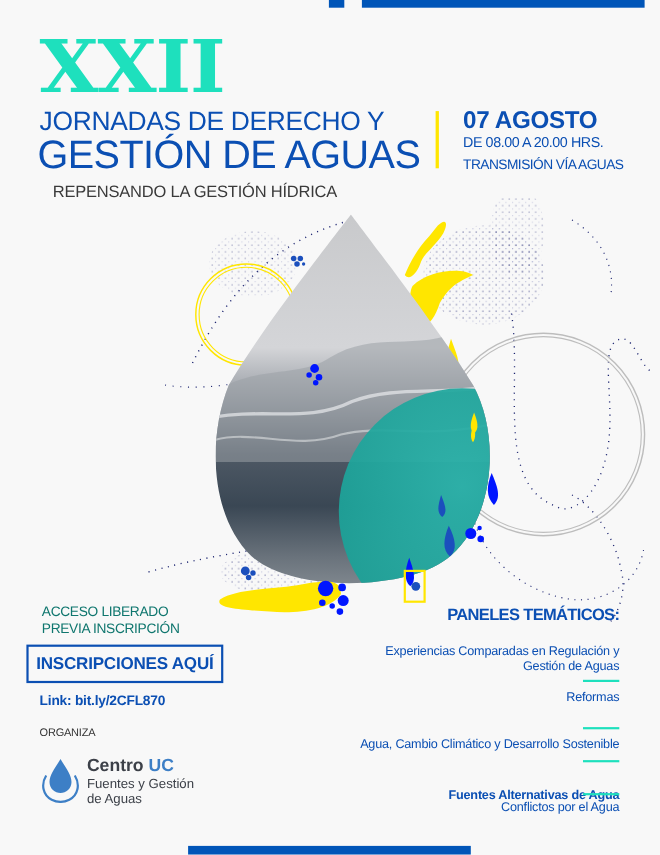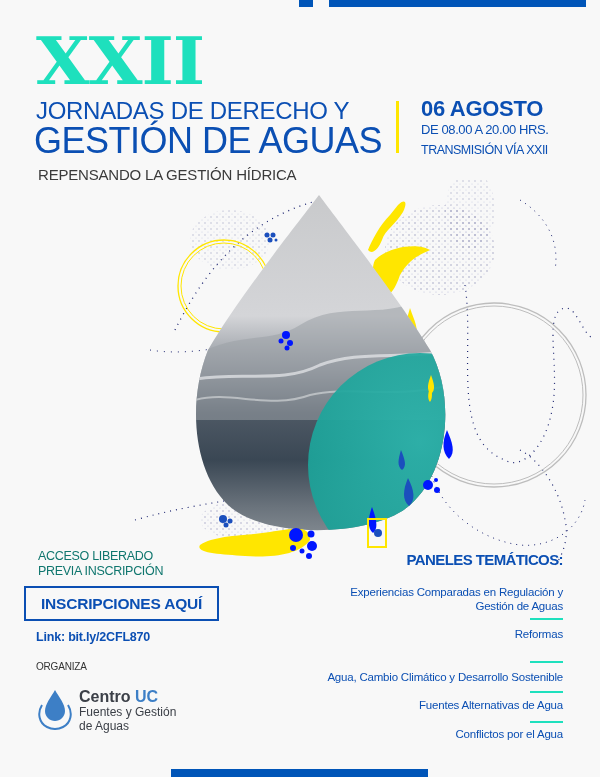--- a/index.html
+++ b/index.html
@@ -5,30 +5,30 @@
   * { margin:0; padding:0; box-sizing:border-box; }
   html, body { width:600px; height:777px; background:#f8f8f8; overflow:hidden; }
   body { position:relative; font-family:"Liberation Sans", sans-serif; color:#0b4fb3; }
   .abs { position:absolute; }
   .bar { background:#0055b8; position:absolute; }
 
   .xxii { left:36px; top:34px; font-family:"DejaVu Serif", serif; font-weight:bold; color:#1ee0bd;
           font-size:66px; line-height:54px; letter-spacing:-1px; transform:scaleX(1.05); transform-origin:left; }
   .title1 { left:36px; top:97px; font-size:24px; font-weight:normal; color:#0b4fb3; letter-spacing:-0.3px; white-space:nowrap; }
   .title2 { left:34px; top:120px; font-size:36px; font-weight:normal; color:#0b4fb3; letter-spacing:-0.5px; white-space:nowrap; line-height:42px; }
-  .subtitle { left:38px; top:166px; font-size:15px; color:#3a3a3a; white-space:nowrap; letter-spacing:-0.2px; }
+  .subtitle { left:48px; top:166px; font-size:15px; color:#3a3a3a; white-space:nowrap; letter-spacing:-0.2px; }
   .vdiv { left:396px; top:101px; width:3px; height:52px; background:#ffe600; }
   .date { left:421px; top:96px; font-size:22px; font-weight:bold; color:#0b4fb3; white-space:nowrap; letter-spacing:-0.3px; }
   .hours { left:421px; top:122px; font-size:13px; color:#0b4fb3; white-space:nowrap; letter-spacing:-0.4px; }
   .stream { left:421px; top:143px; font-size:12.5px; color:#0b4fb3; white-space:nowrap; letter-spacing:-0.5px; }
 
   .art { left:0; top:180px; width:600px; height:390px; }
 
   .access { left:38px; top:549px; font-size:12.5px; line-height:15px; color:#0f766e; letter-spacing:-0.3px; white-space:nowrap; }
-  .cta { left:24px; top:586px; width:195px; height:35px; border:2px solid #0b4fb3; background:transparent;
+  .cta { left:24px; top:586px; width:179px; height:35px; border:2px solid #0b4fb3; background:transparent;
          font-family:"Liberation Sans", sans-serif; font-size:15.5px; font-weight:bold; color:#0b4fb3;
          display:flex; align-items:center; justify-content:center; letter-spacing:-0.2px; cursor:pointer; }
   .link { left:36px; top:630px; font-size:12.5px; font-weight:bold; color:#0b4fb3; letter-spacing:-0.2px; white-space:nowrap; }
   .org { left:36px; top:661px; font-size:10px; color:#333; letter-spacing:-0.2px; }
   .logo-name { left:79px; top:688px; font-size:16px; font-weight:bold; color:#3c4048; white-space:nowrap; }
   .logo-name .uc { color:#3d7fc6; }
   .logo-sub { left:79px; top:705px; font-size:12px; line-height:14px; color:#3c4048; white-space:nowrap; }
 
   .panels-title { right:37px; top:551px; font-size:15px; font-weight:bold; color:#0b4fb3; letter-spacing:-0.6px; white-space:nowrap; text-align:right; }
   .panel { position:absolute; right:37px; text-align:right; font-size:11.5px; line-height:14px; color:#0b4fb3; letter-spacing:-0.2px; }
@@ -39,23 +39,23 @@
 
 <div class="bar" style="left:299px; top:0; width:14px; height:7px;"></div>
 <div class="bar" style="left:329px; top:0; width:257px; height:7px;"></div>
 
 <div class="abs xxii">XXII</div>
 <div class="abs title1">JORNADAS DE DERECHO Y</div>
 <div class="abs title2">GESTIÓN DE AGUAS</div>
 <div class="abs subtitle">REPENSANDO LA GESTIÓN HÍDRICA</div>
 
 <div class="abs vdiv"></div>
-<div class="abs date">06 AGOSTO</div>
+<div class="abs date">07 AGOSTO</div>
 <div class="abs hours">DE 08.00 A 20.00 HRS.</div>
-<div class="abs stream">TRANSMISIÓN VÍA XXII</div>
+<div class="abs stream">TRANSMISIÓN VÍA AGUAS</div>
 
 <svg class="abs art" viewBox="0 180 600 390" width="600" height="390">
   <defs>
     <clipPath id="dropClip">
       <path d="M319,195 C330,210 400,300 430,350 C455,395 450,470 410,505 C375,537 265,540 228,505 C192,470 188,400 208,350 C240,295 308,210 319,195 Z"></path>
     </clipPath>
     <linearGradient id="waterGrad" x1="0" y1="0" x2="0" y2="1">
       <stop offset="0" stop-color="#c8c9cb"></stop>
       <stop offset="0.35" stop-color="#d4d5d8"></stop>
       <stop offset="0.5" stop-color="#8d939b"></stop>
@@ -177,21 +177,21 @@
 <div class="panel" style="top:627px;">
   <div>Reformas</div>
 </div>
 <div class="sep" style="top:661px;"></div>
 
 <div class="panel" style="top:670px;">
   <div>Agua, Cambio Climático y Desarrollo Sostenible</div>
 </div>
 <div class="sep" style="top:691px;"></div>
 
-<div class="panel" style="top:698px;">
+<div class="panel" style="top:716px;font-weight:bold;">
   <div>Fuentes Alternativas de Agua</div>
 </div>
 <div class="sep" style="top:721px;"></div>
 
 <div class="panel" style="top:727px;margin-left:42px;">
   <div>Conflictos por el Agua</div>
 </div>
 
 <div class="bar" style="left:171px; top:769px; width:257px; height:8px;"></div>
 

